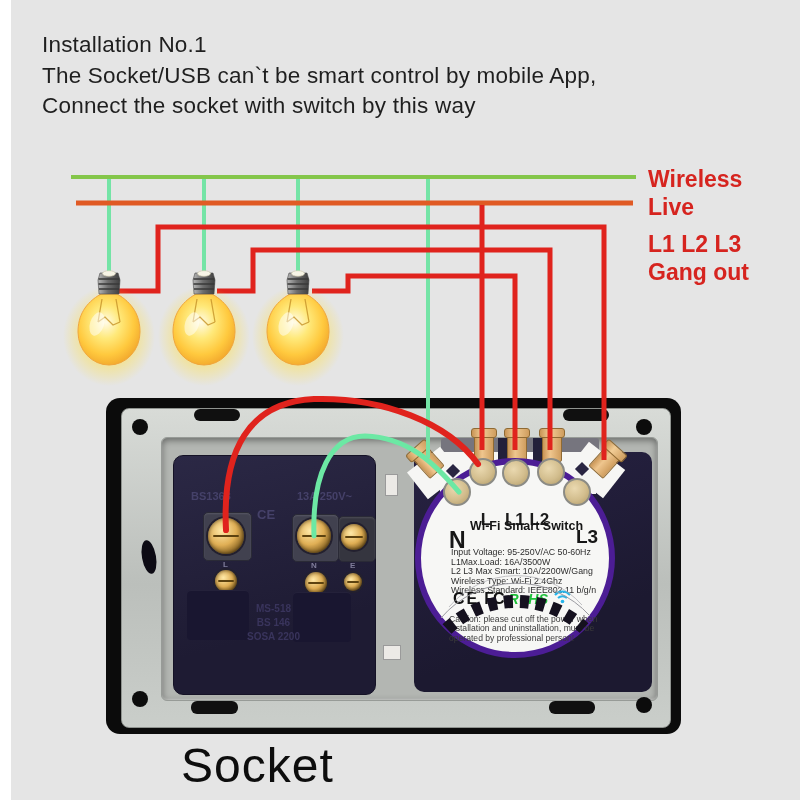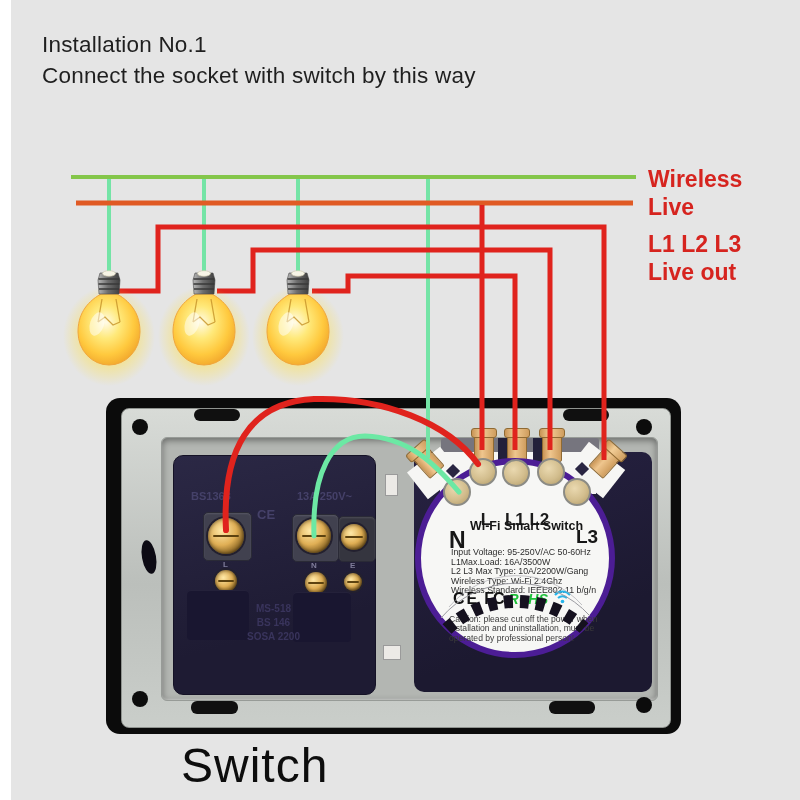--- a/index.html
+++ b/index.html
@@ -68,27 +68,28 @@
 
   svg.overlay{position:absolute;left:0;top:0;z-index:20;pointer-events:none;}
 </style>
 </head>
 <body>
 
 <div class="stage">
 
   <div class="abs header">
     <div>Installation No.1</div>
+    <div>The Socket/USB can`t be smart control by mobile App,</div>
     <div>Connect the socket with switch by this way</div>
   </div>
 
   <div class="abs wlbl" style="top:166px;">Wireless</div>
   <div class="abs wlbl" style="top:194px;">Live</div>
   <div class="abs wlbl" style="top:231px;">L1 L2 L3</div>
-  <div class="abs wlbl" style="top:259px;">Live out</div>
+  <div class="abs wlbl" style="top:259px;">Gang out</div>
 
   <div class="abs frame"></div>
   <div class="abs plate"></div>
   <div class="abs recess"></div>
   <div class="abs hole" style="left:121px;top:419px;"></div>
   <div class="abs hole" style="left:625px;top:419px;"></div>
   <div class="abs hole" style="left:121px;top:691px;"></div>
   <div class="abs hole" style="left:625px;top:697px;"></div>
   <div class="abs slot" style="left:183px;top:409px;width:46px;"></div>
   <div class="abs slot" style="left:552px;top:409px;width:46px;"></div>
@@ -142,21 +143,21 @@
   <div class="abs post" style="left:584px;top:448px;transform:rotate(42deg);"></div>
 
   <div class="abs disc">
     <div class="abs t-row">L   L1 L2</div>
     <div class="abs n-lab">N</div>
     <div class="abs sw-title">Wi-Fi Smart Switch</div>
     <div class="abs l3-lab">L3</div>
     <div class="abs specs">
       <div>Input Voltage: 95-250V/AC 50-60Hz</div>
       <div>L1Max.Load: 16A/3500W</div>
-      <div>L2 L3 Max Type: 10A/2200W/Gang</div>
+      <div>L2 L3 Max Smart: 10A/2200W/Gang</div>
       <div>Wireless Type: Wi-Fi 2.4Ghz</div>
       <div>Wireless Standard: IEEE802.11 b/g/n</div>
     </div>
     <div class="abs logos">
       <span class="logo-ce">CE</span>
       <span class="logo-fcc">FC</span>
       <span class="logo-rohs">RoHS</span>
       <span>
         <svg width="17" height="14" viewBox="0 0 17 14">
           <path d="M1,5 A10,10 0 0 1 16,5" stroke="#25b4ea" stroke-width="2" fill="none"></path>
@@ -171,21 +172,21 @@
       <div>operated by professional person!</div>
     </div>
   </div>
 
   <div class="abs tcirc" style="left:458px;top:458px;"></div>
   <div class="abs tcirc" style="left:491px;top:459px;"></div>
   <div class="abs tcirc" style="left:526px;top:458px;"></div>
   <div class="abs tcirc" style="left:432px;top:478px;"></div>
   <div class="abs tcirc" style="left:552px;top:478px;"></div>
 
-  <div class="abs caption" style="left:170px;top:738px;">Switch</div>
+  <div class="abs caption" style="left:170px;top:738px;">Socket</div>
 
   <svg class="overlay" width="800" height="800" viewBox="0 0 800 800">
     <defs>
       <radialGradient id="glow" cx="50%" cy="50%" r="50%">
         <stop offset="0%" stop-color="#ffee82" stop-opacity="0.95"></stop>
         <stop offset="50%" stop-color="#ffe046" stop-opacity="0.55"></stop>
         <stop offset="100%" stop-color="#ffe046" stop-opacity="0"></stop>
       </radialGradient>
       <radialGradient id="bulbGrad" cx="45%" cy="40%" r="65%">
         <stop offset="0%" stop-color="#fffbe8"></stop>

